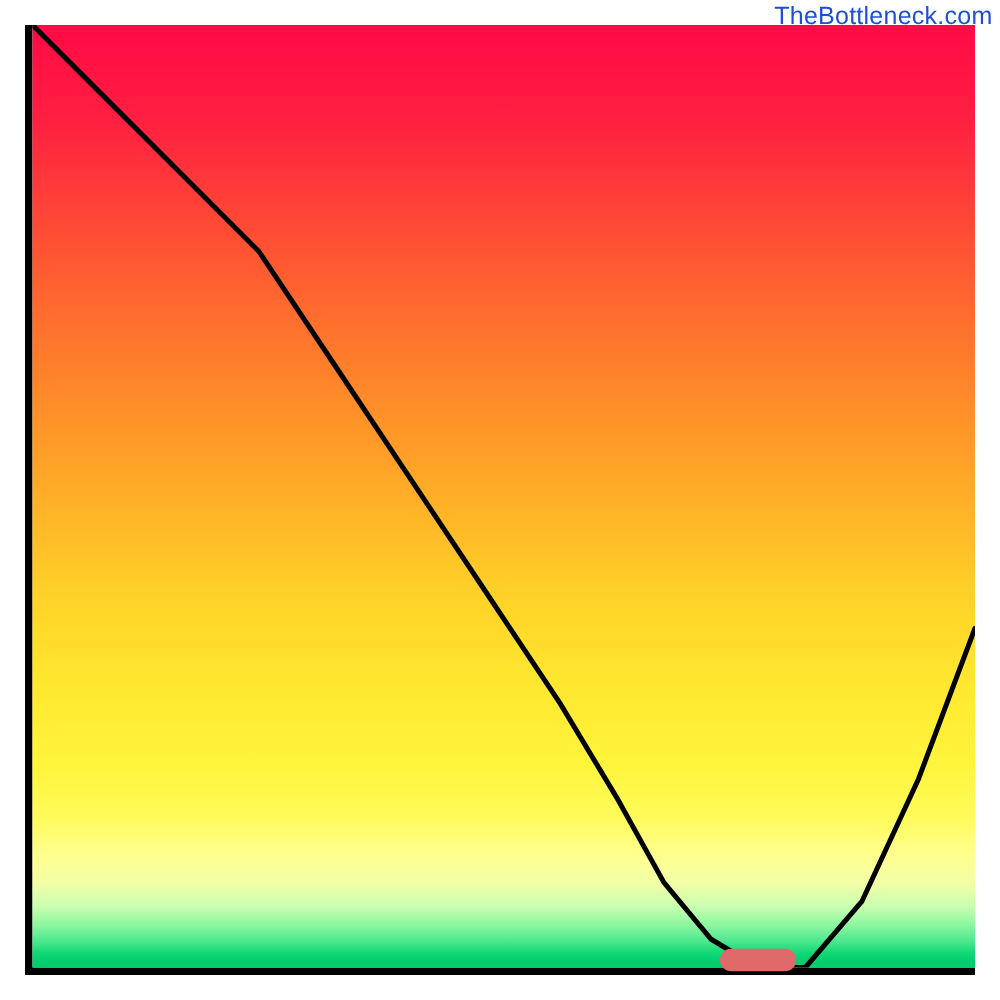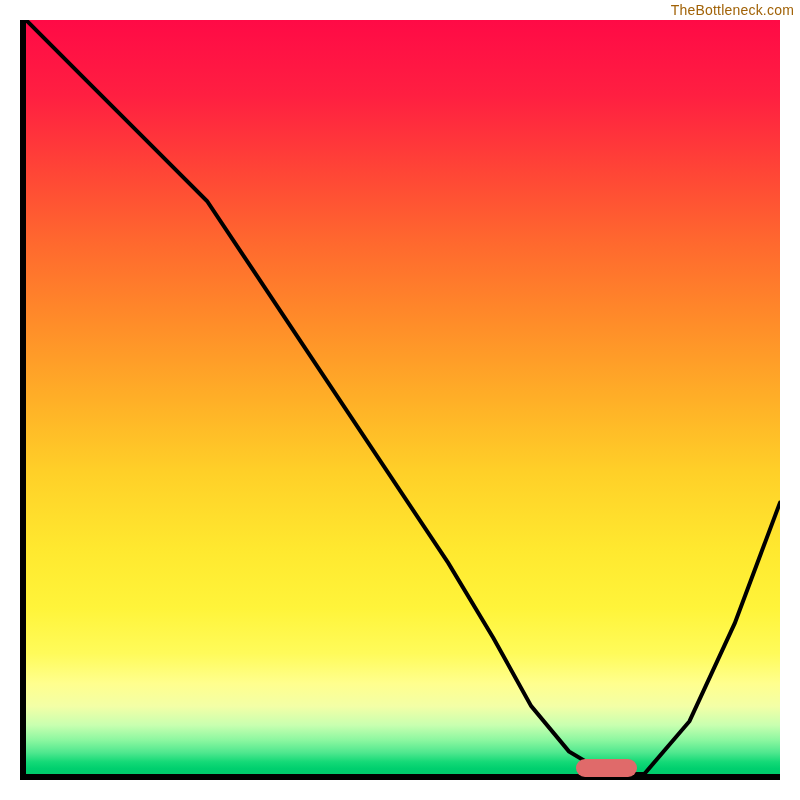--- a/index.html
+++ b/index.html
@@ -62,22 +62,22 @@
     width: 56px;
     height: 18px;
     border-radius: 9px;
     
   }
 
   .watermark {
     position: absolute;
     top: 2px;
     right: 6px;
-    color: #a16207;
-    font-size: 14px;
+    color: #1d4ed8;
+    font-size: 20px;
     letter-spacing: 0.2px;
     user-select: none;
   }
 </style>
 </head>
 <body>
 
 <div class="watermark">TheBottleneck.com</div>
 
 <div class="chart-frame">

